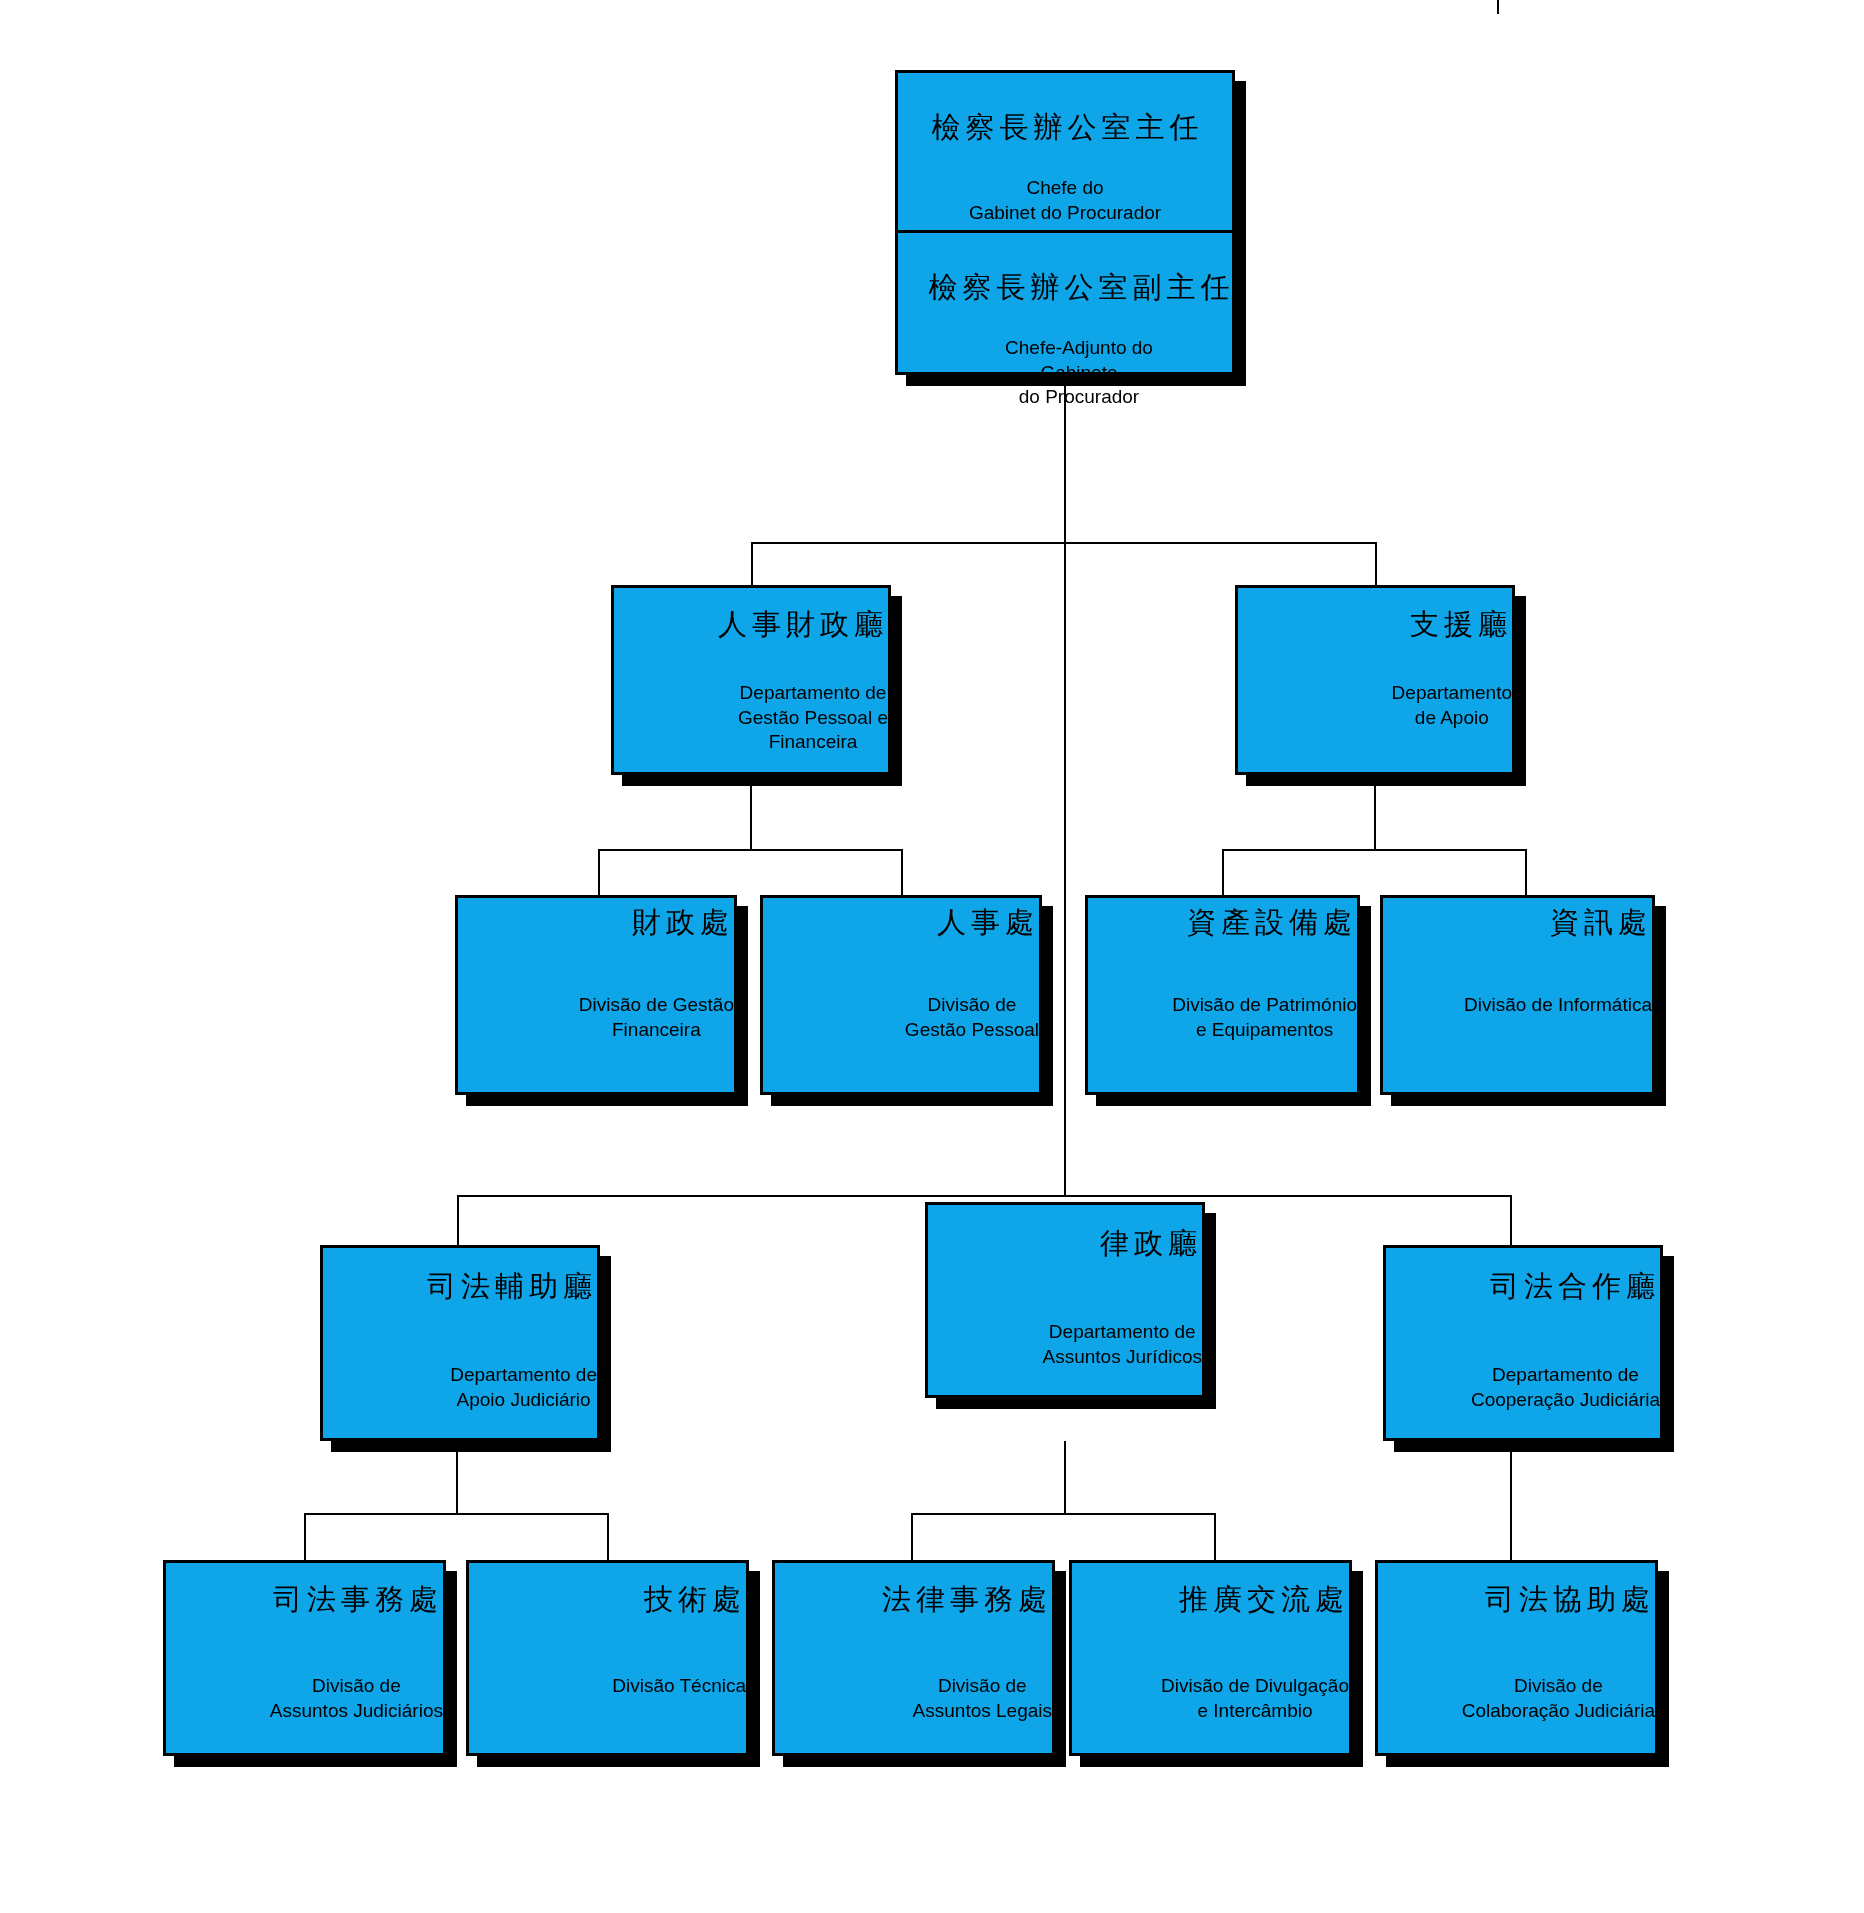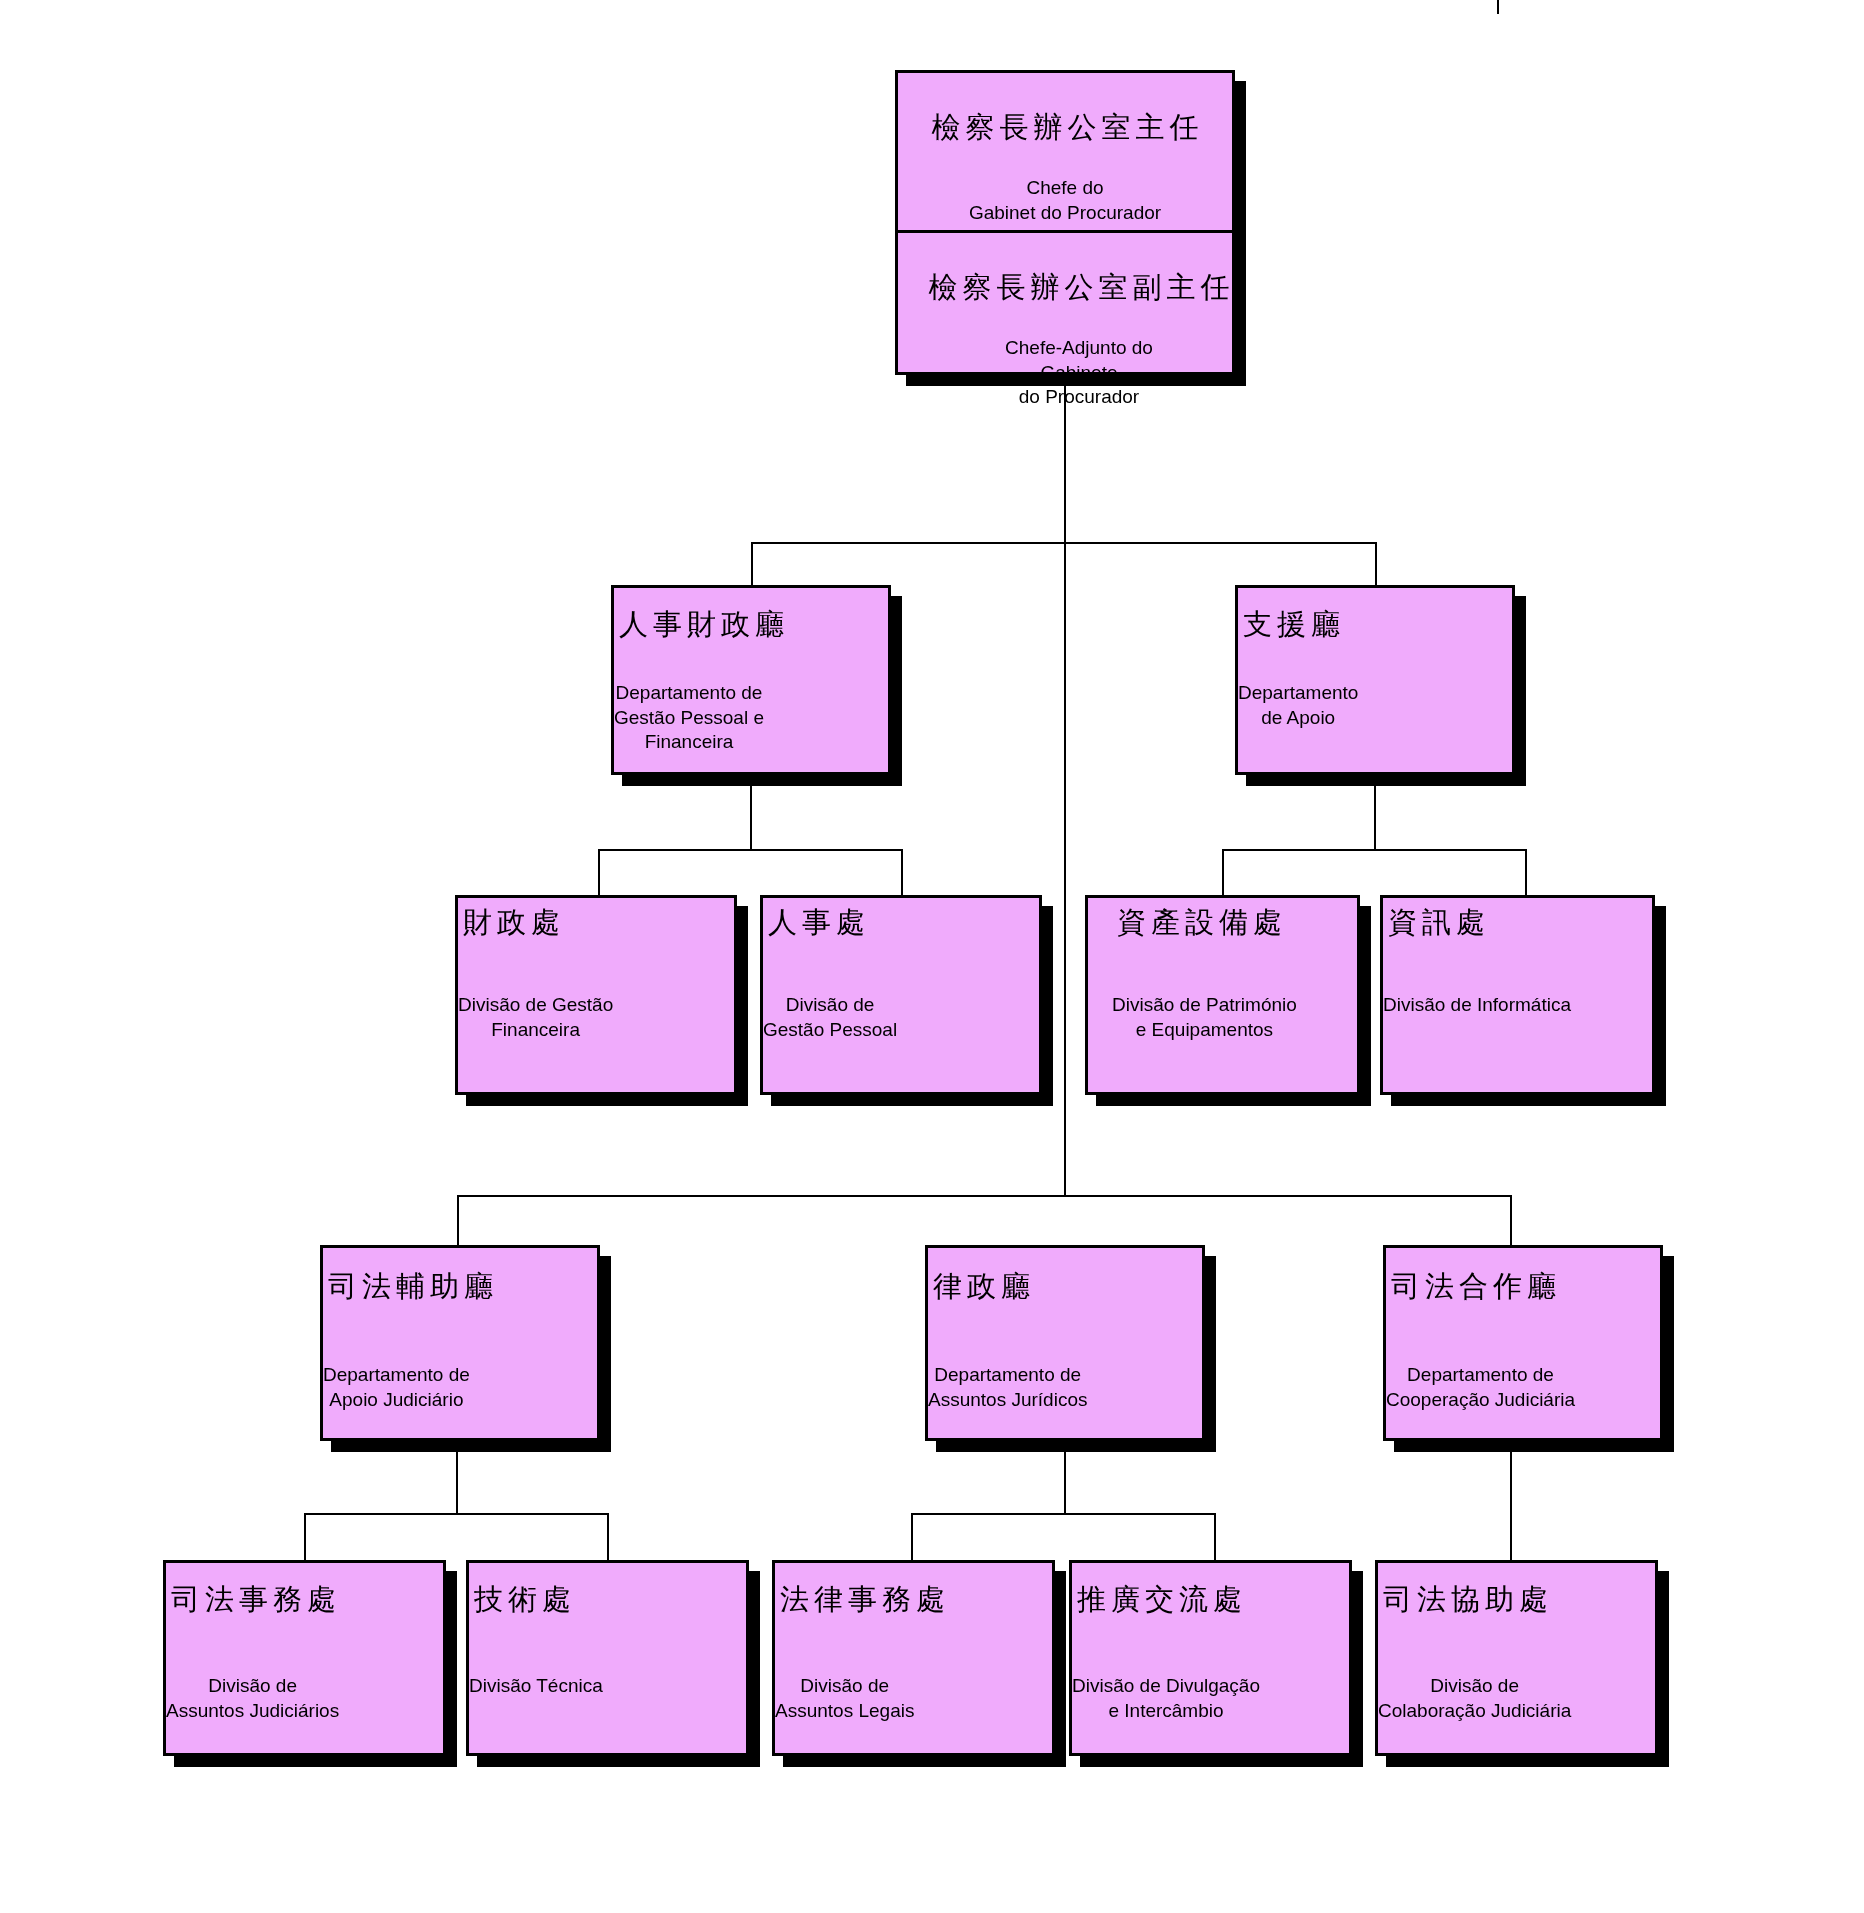--- a/index.html
+++ b/index.html
@@ -23,26 +23,26 @@
     position: absolute;
     background: #000000;
   }
   .ln-v { width: 2px; }
   .ln-h { height: 2px; }
 
   
   .node {
     position: absolute;
     box-sizing: border-box;
-    background: #f0abfc;
+    background: #0ea5e9;
     border: 3px solid #000000;
     box-shadow: 11px 11px 0 0 #000000;
     display: flex;
     flex-direction: column;
-    align-items: flex-start;
+    align-items: flex-end;
     z-index: 5;
   }
   .node.double {
     padding: 0;
     justify-content: flex-start;
   }
   .cell {
     width: 100%;
     box-sizing: border-box;
     display: flex;
@@ -176,21 +176,21 @@
   <div class="ln ln-h" style="left:457px; top:1195px; width:1055px;"></div>
   <div class="ln ln-v" style="left:457px; top:1195px; height:52px;"></div>
   <div class="ln ln-v" style="left:1510px; top:1195px; height:52px;"></div>
 
   <div class="node lvl-dept2" style="left:320px; top:1245px; width:280px; height:196px;">
     <div class="zh">司法輔助廳</div>
     <div class="pt">Departamento de
 Apoio Judiciário</div>
   </div>
 
-  <div class="node lvl-dept2" style="left:925px; top:1245px; width:280px; height:196px;">
+  <div class="node lvl-dept2" style="left:925px; top:1202px; width:280px; height:196px;">
     <div class="zh">律政廳</div>
     <div class="pt">Departamento de
 Assuntos Jurídicos</div>
   </div>
 
   <div class="node lvl-dept2" style="left:1383px; top:1245px; width:280px; height:196px;">
     <div class="zh">司法合作廳</div>
     <div class="pt">Departamento de
 Cooperação Judiciária</div>
   </div>

